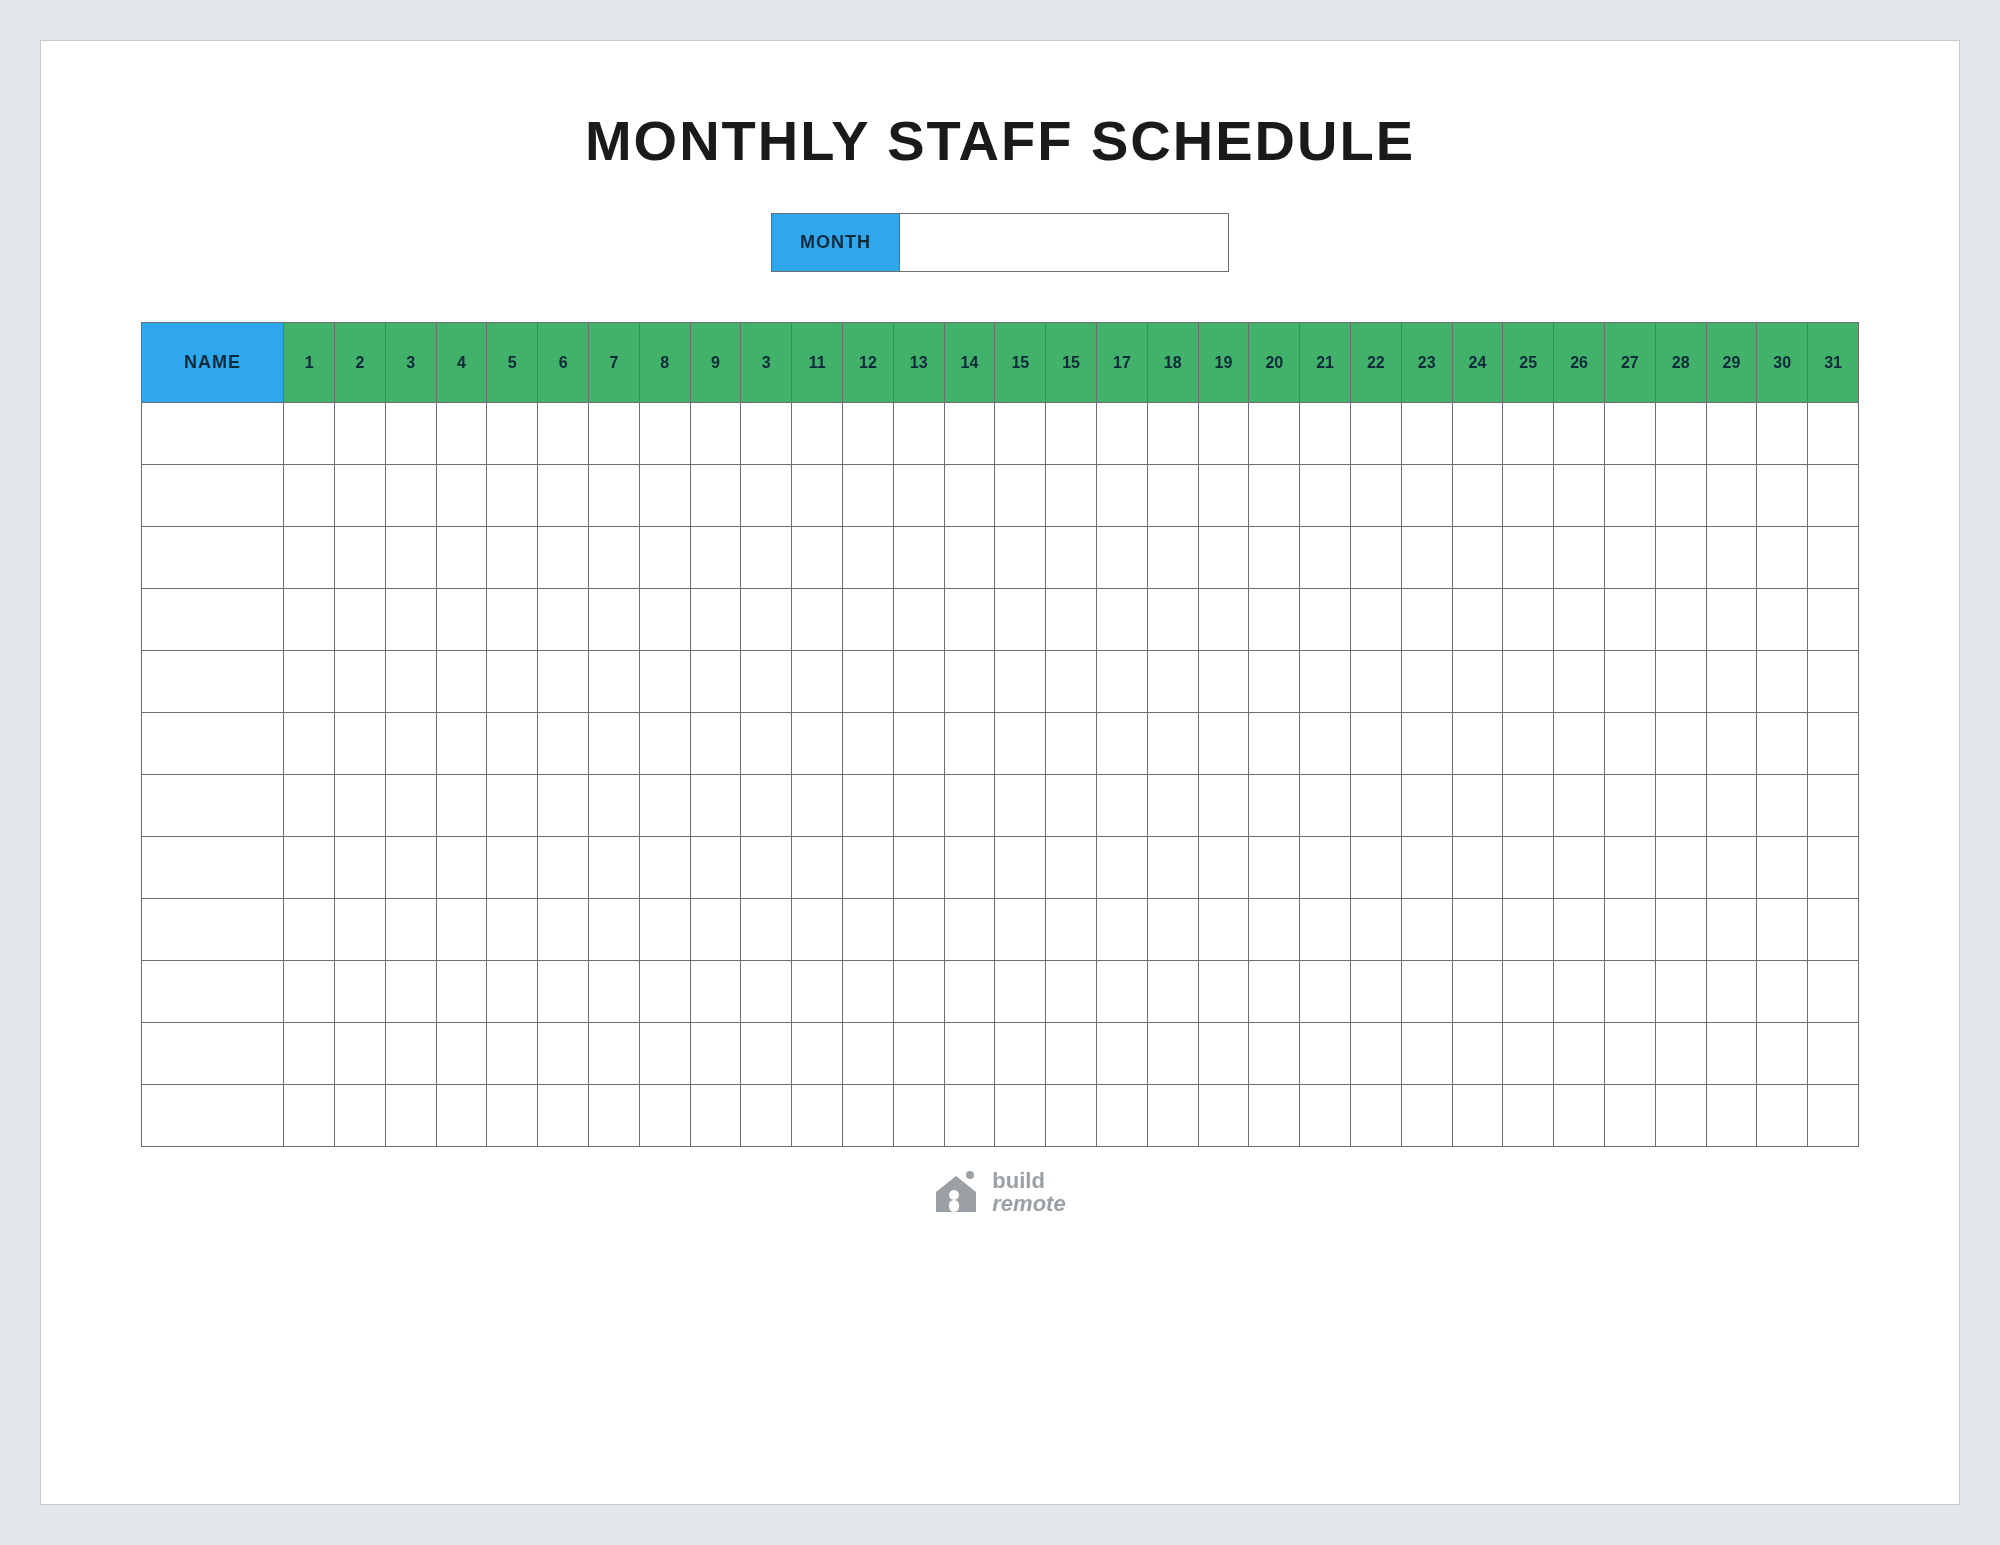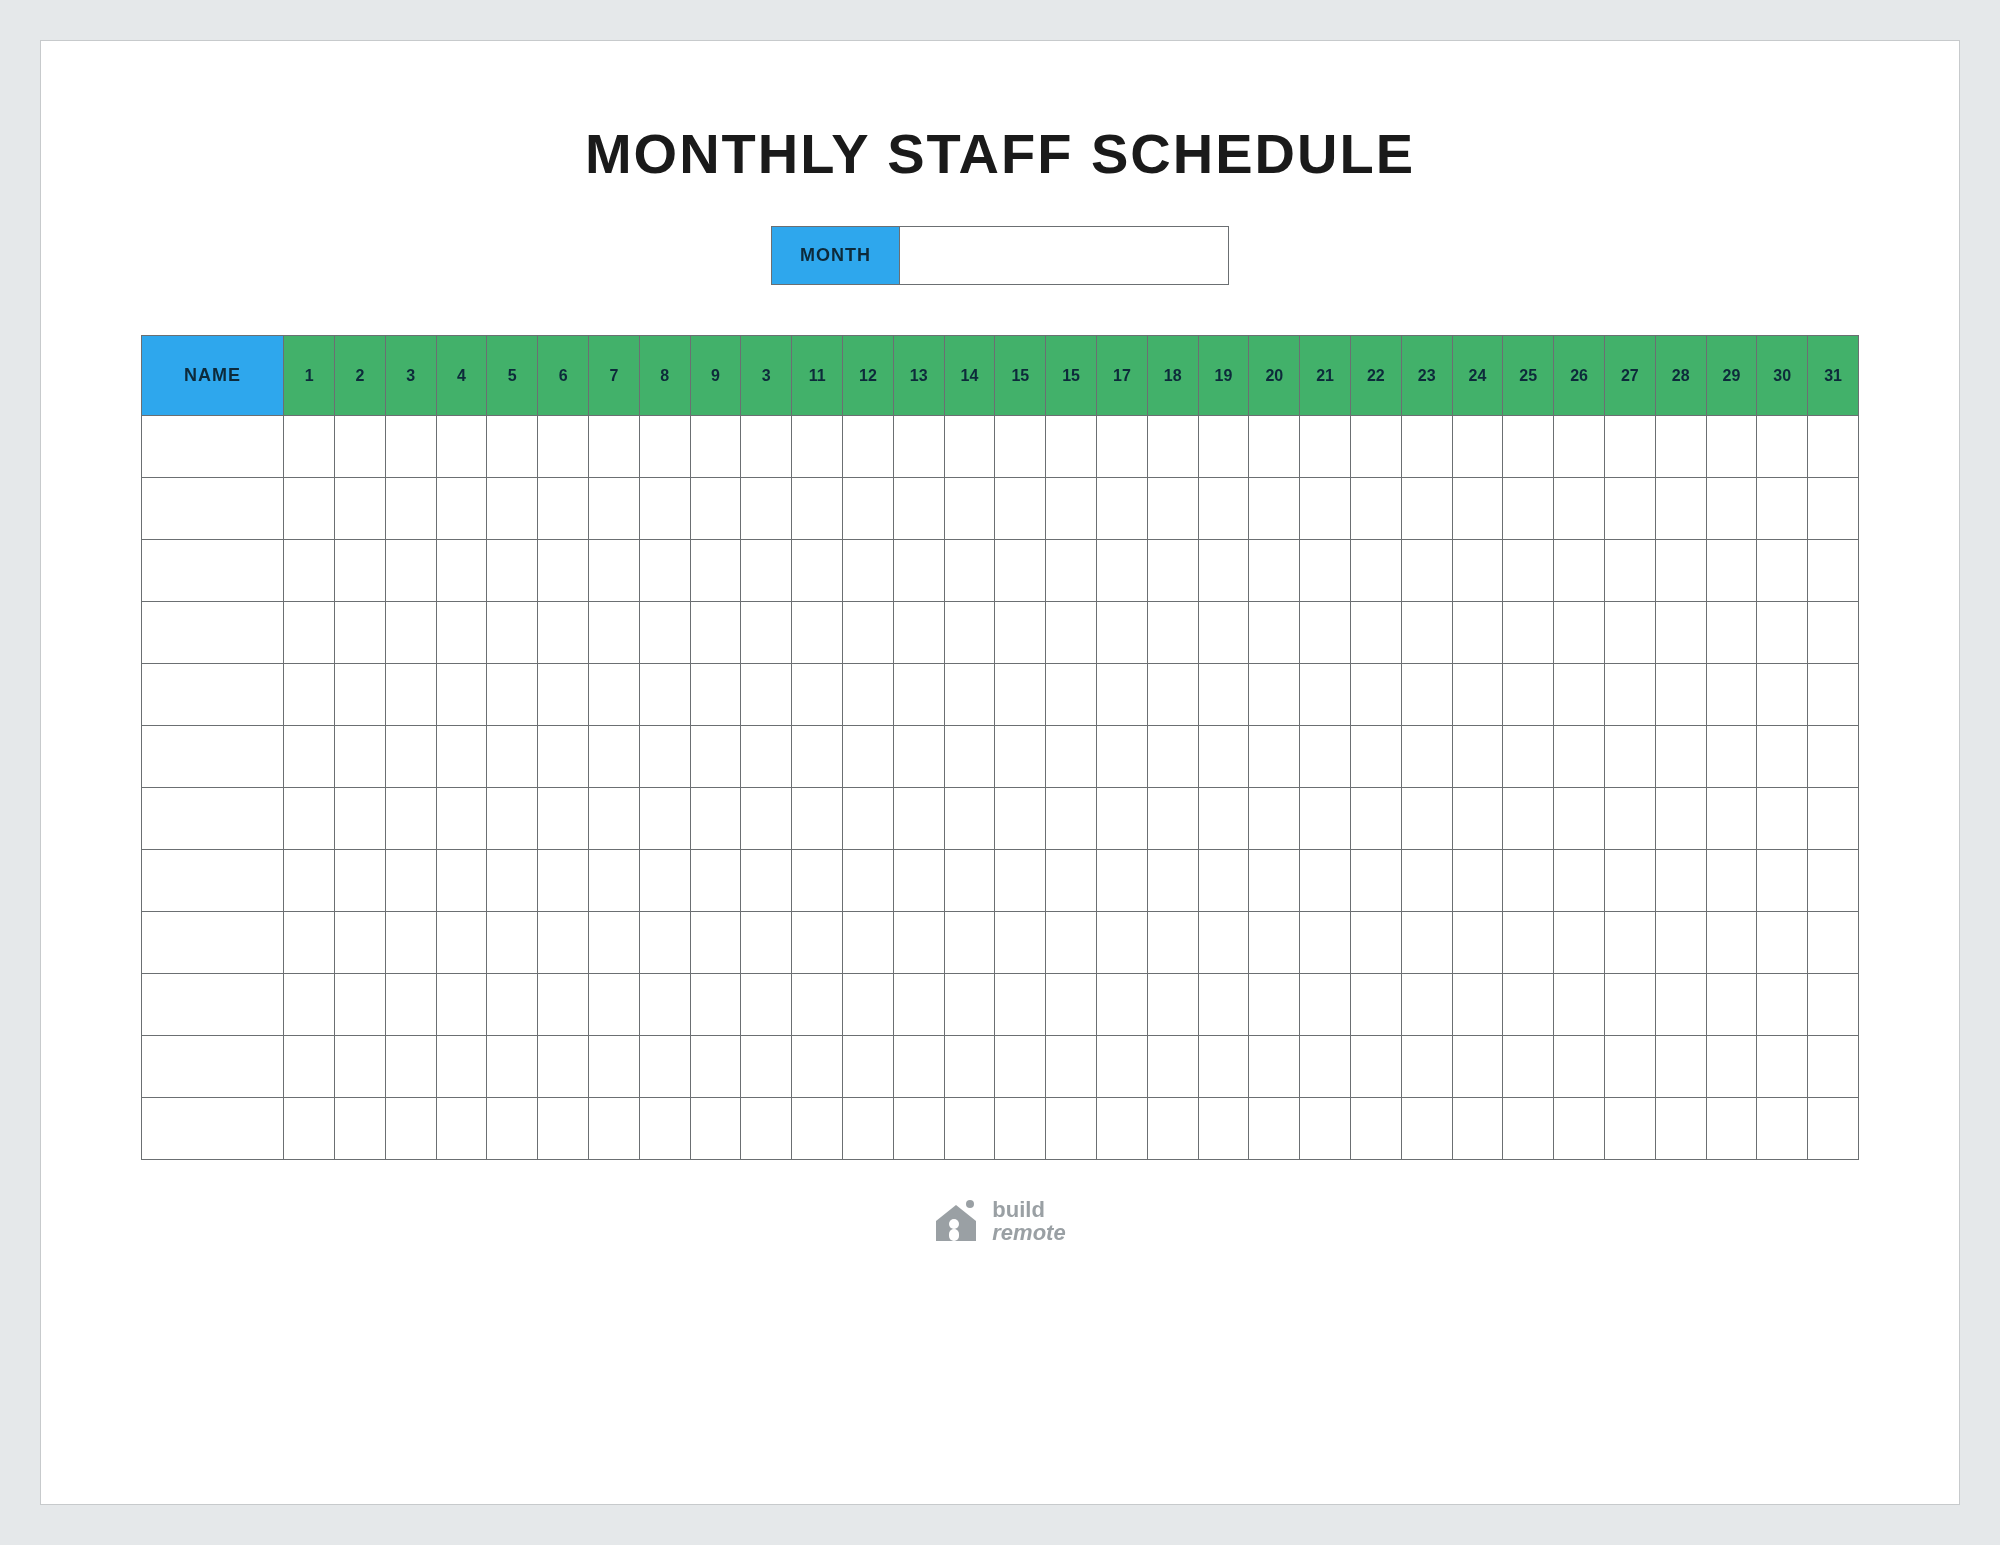--- a/index.html
+++ b/index.html
@@ -20,21 +20,21 @@
     padding: 60px 100px 40px 100px;
     display: flex;
     flex-direction: column;
     align-items: center;
   }
   .title {
     font-size: 56px;
     font-weight: 800;
     letter-spacing: 2px;
     color: #1a1a1a;
-    margin-top: 20px;
+    margin-top: 7px;
     margin-bottom: 40px;
     text-align: center;
   }
   .month-box {
     display: flex;
     border: 1px solid #6b6f72;
     margin-bottom: 50px;
     gap: 48px;
   }
   .month-label {
@@ -85,21 +85,21 @@
     height: 62px;
     background: #ffffff;
   }
   .schedule tbody td.name-cell {
     width: 140px;
   }
   .schedule tbody td.day-cell {
     width: 50px;
   }
   .footer-logo {
-    margin-top: 38px;
+    margin-top: 22px;
     display: flex;
     align-items: center;
     gap: 10px;
     color: #9aa0a4;
   }
   .footer-logo .logo-icon svg {
     display: block;
   }
   .footer-logo .logo-text {
     line-height: 1.05;

